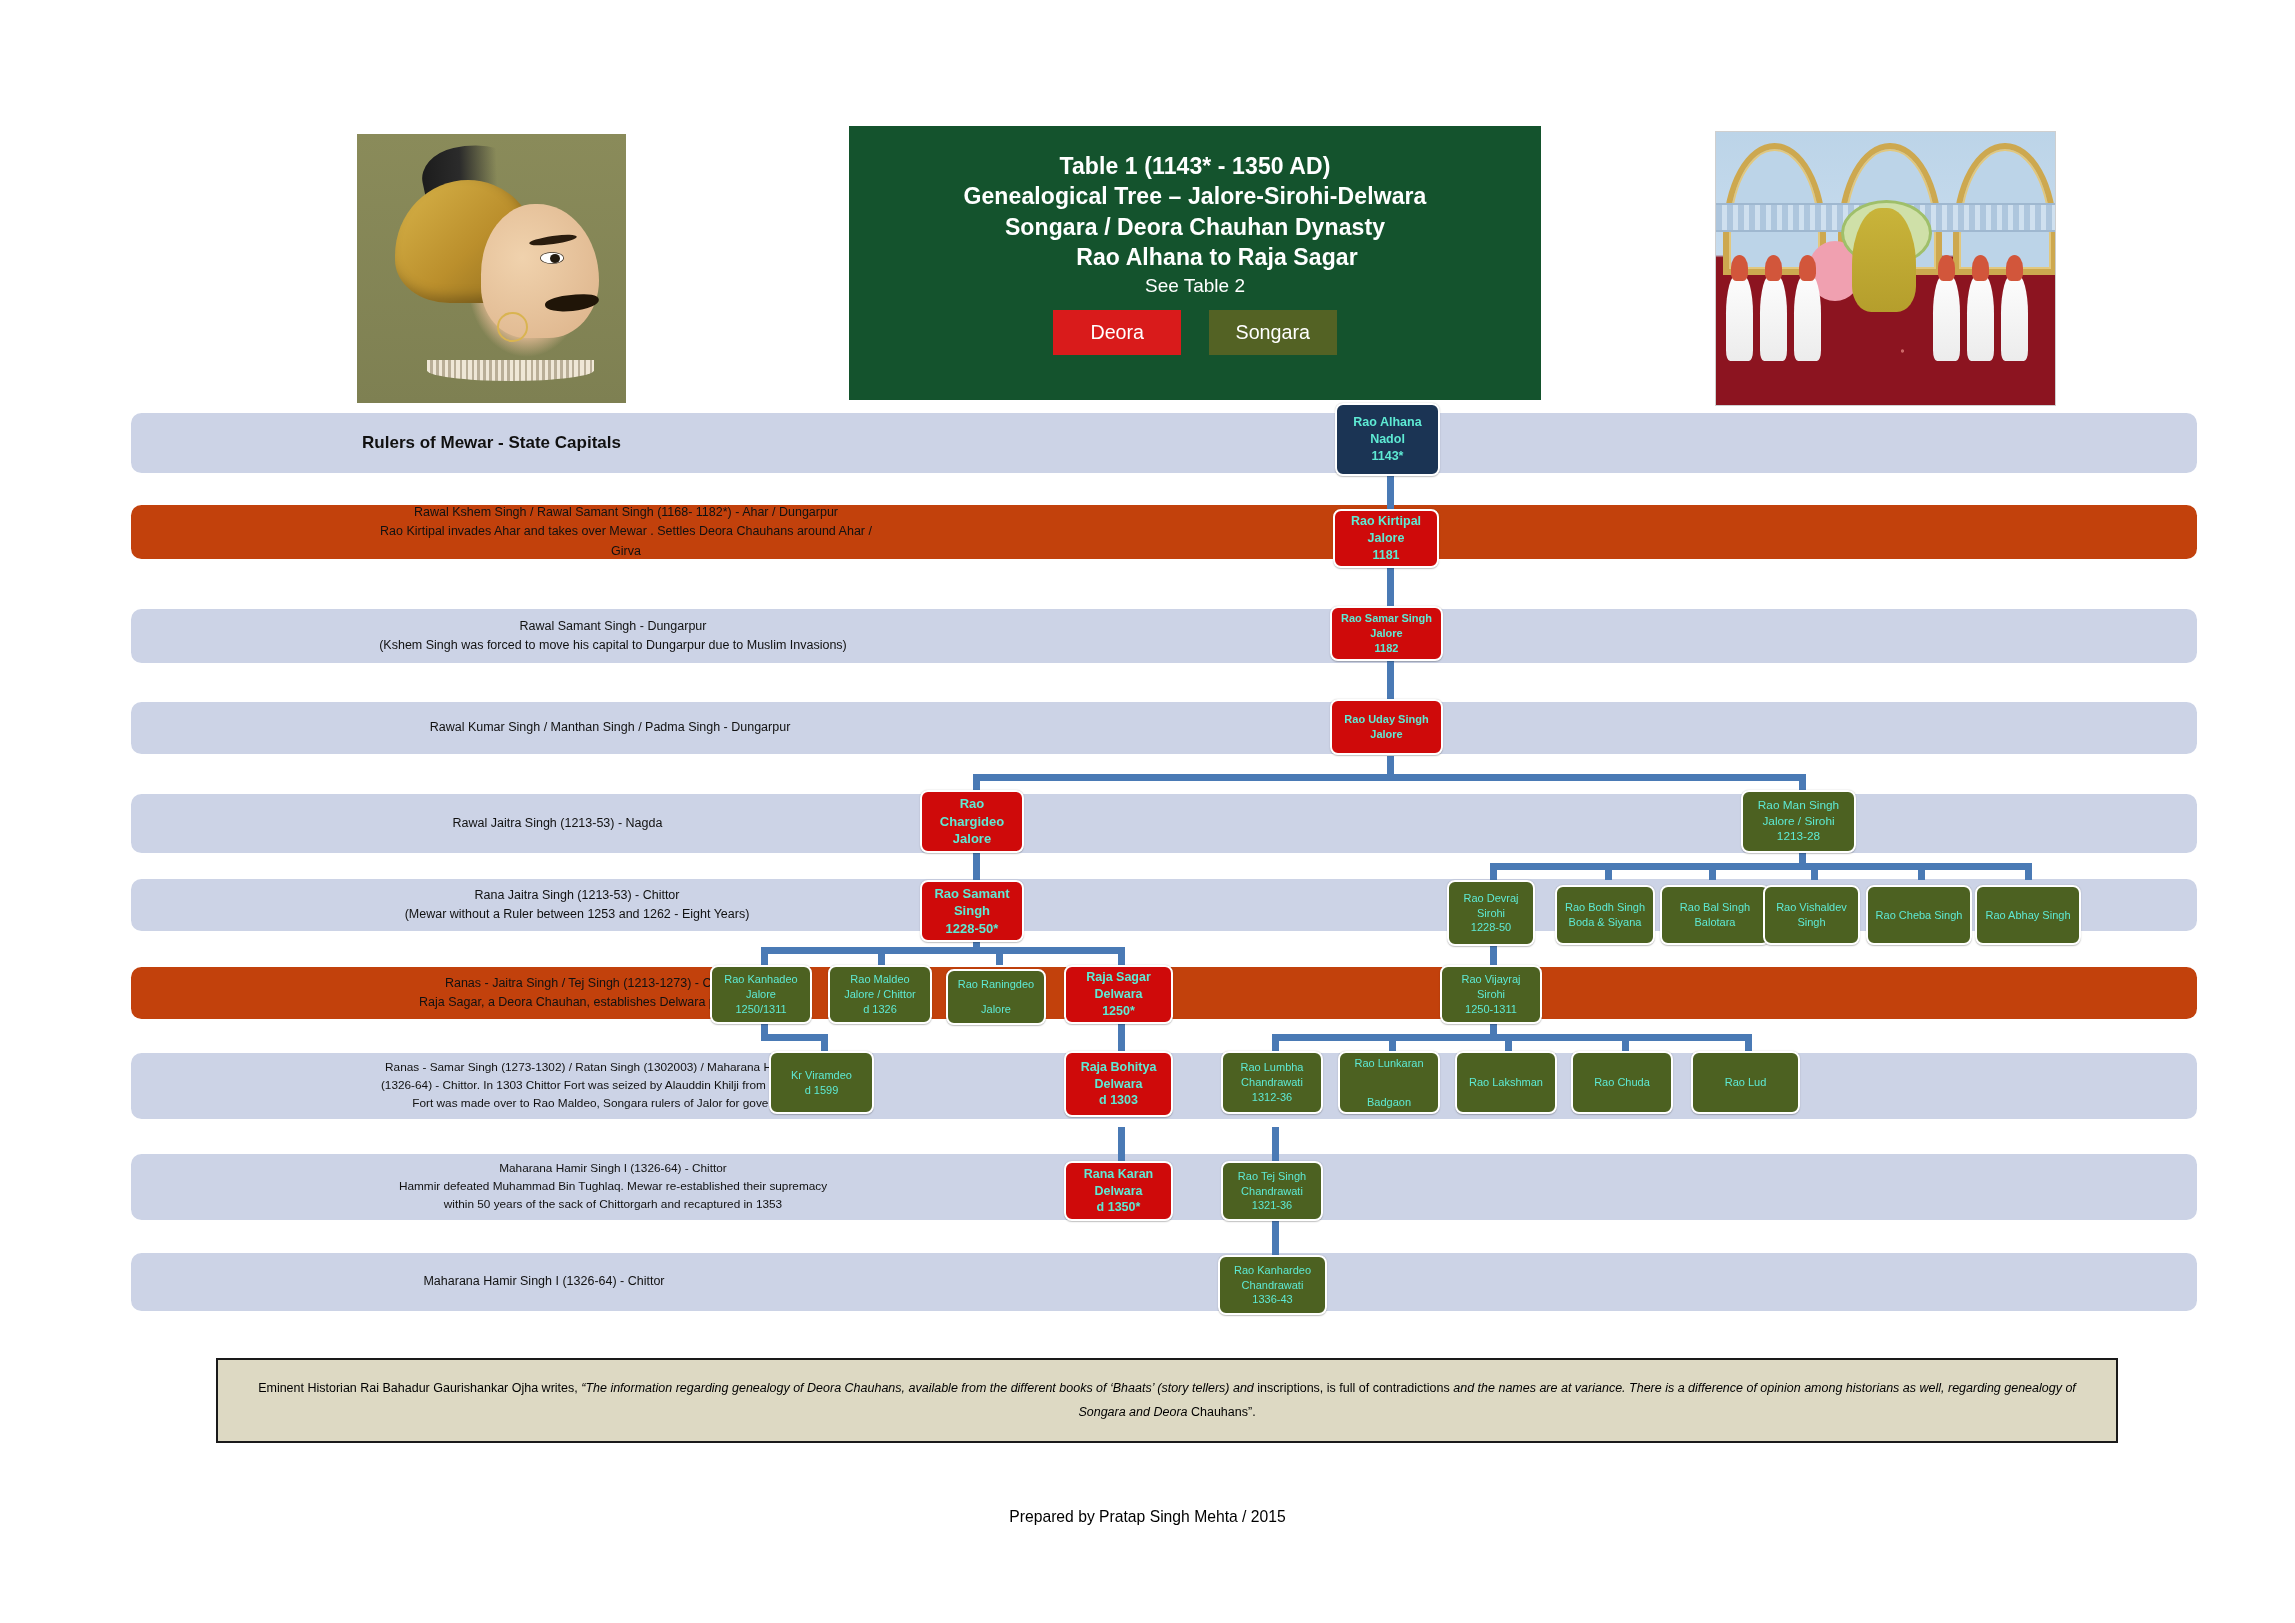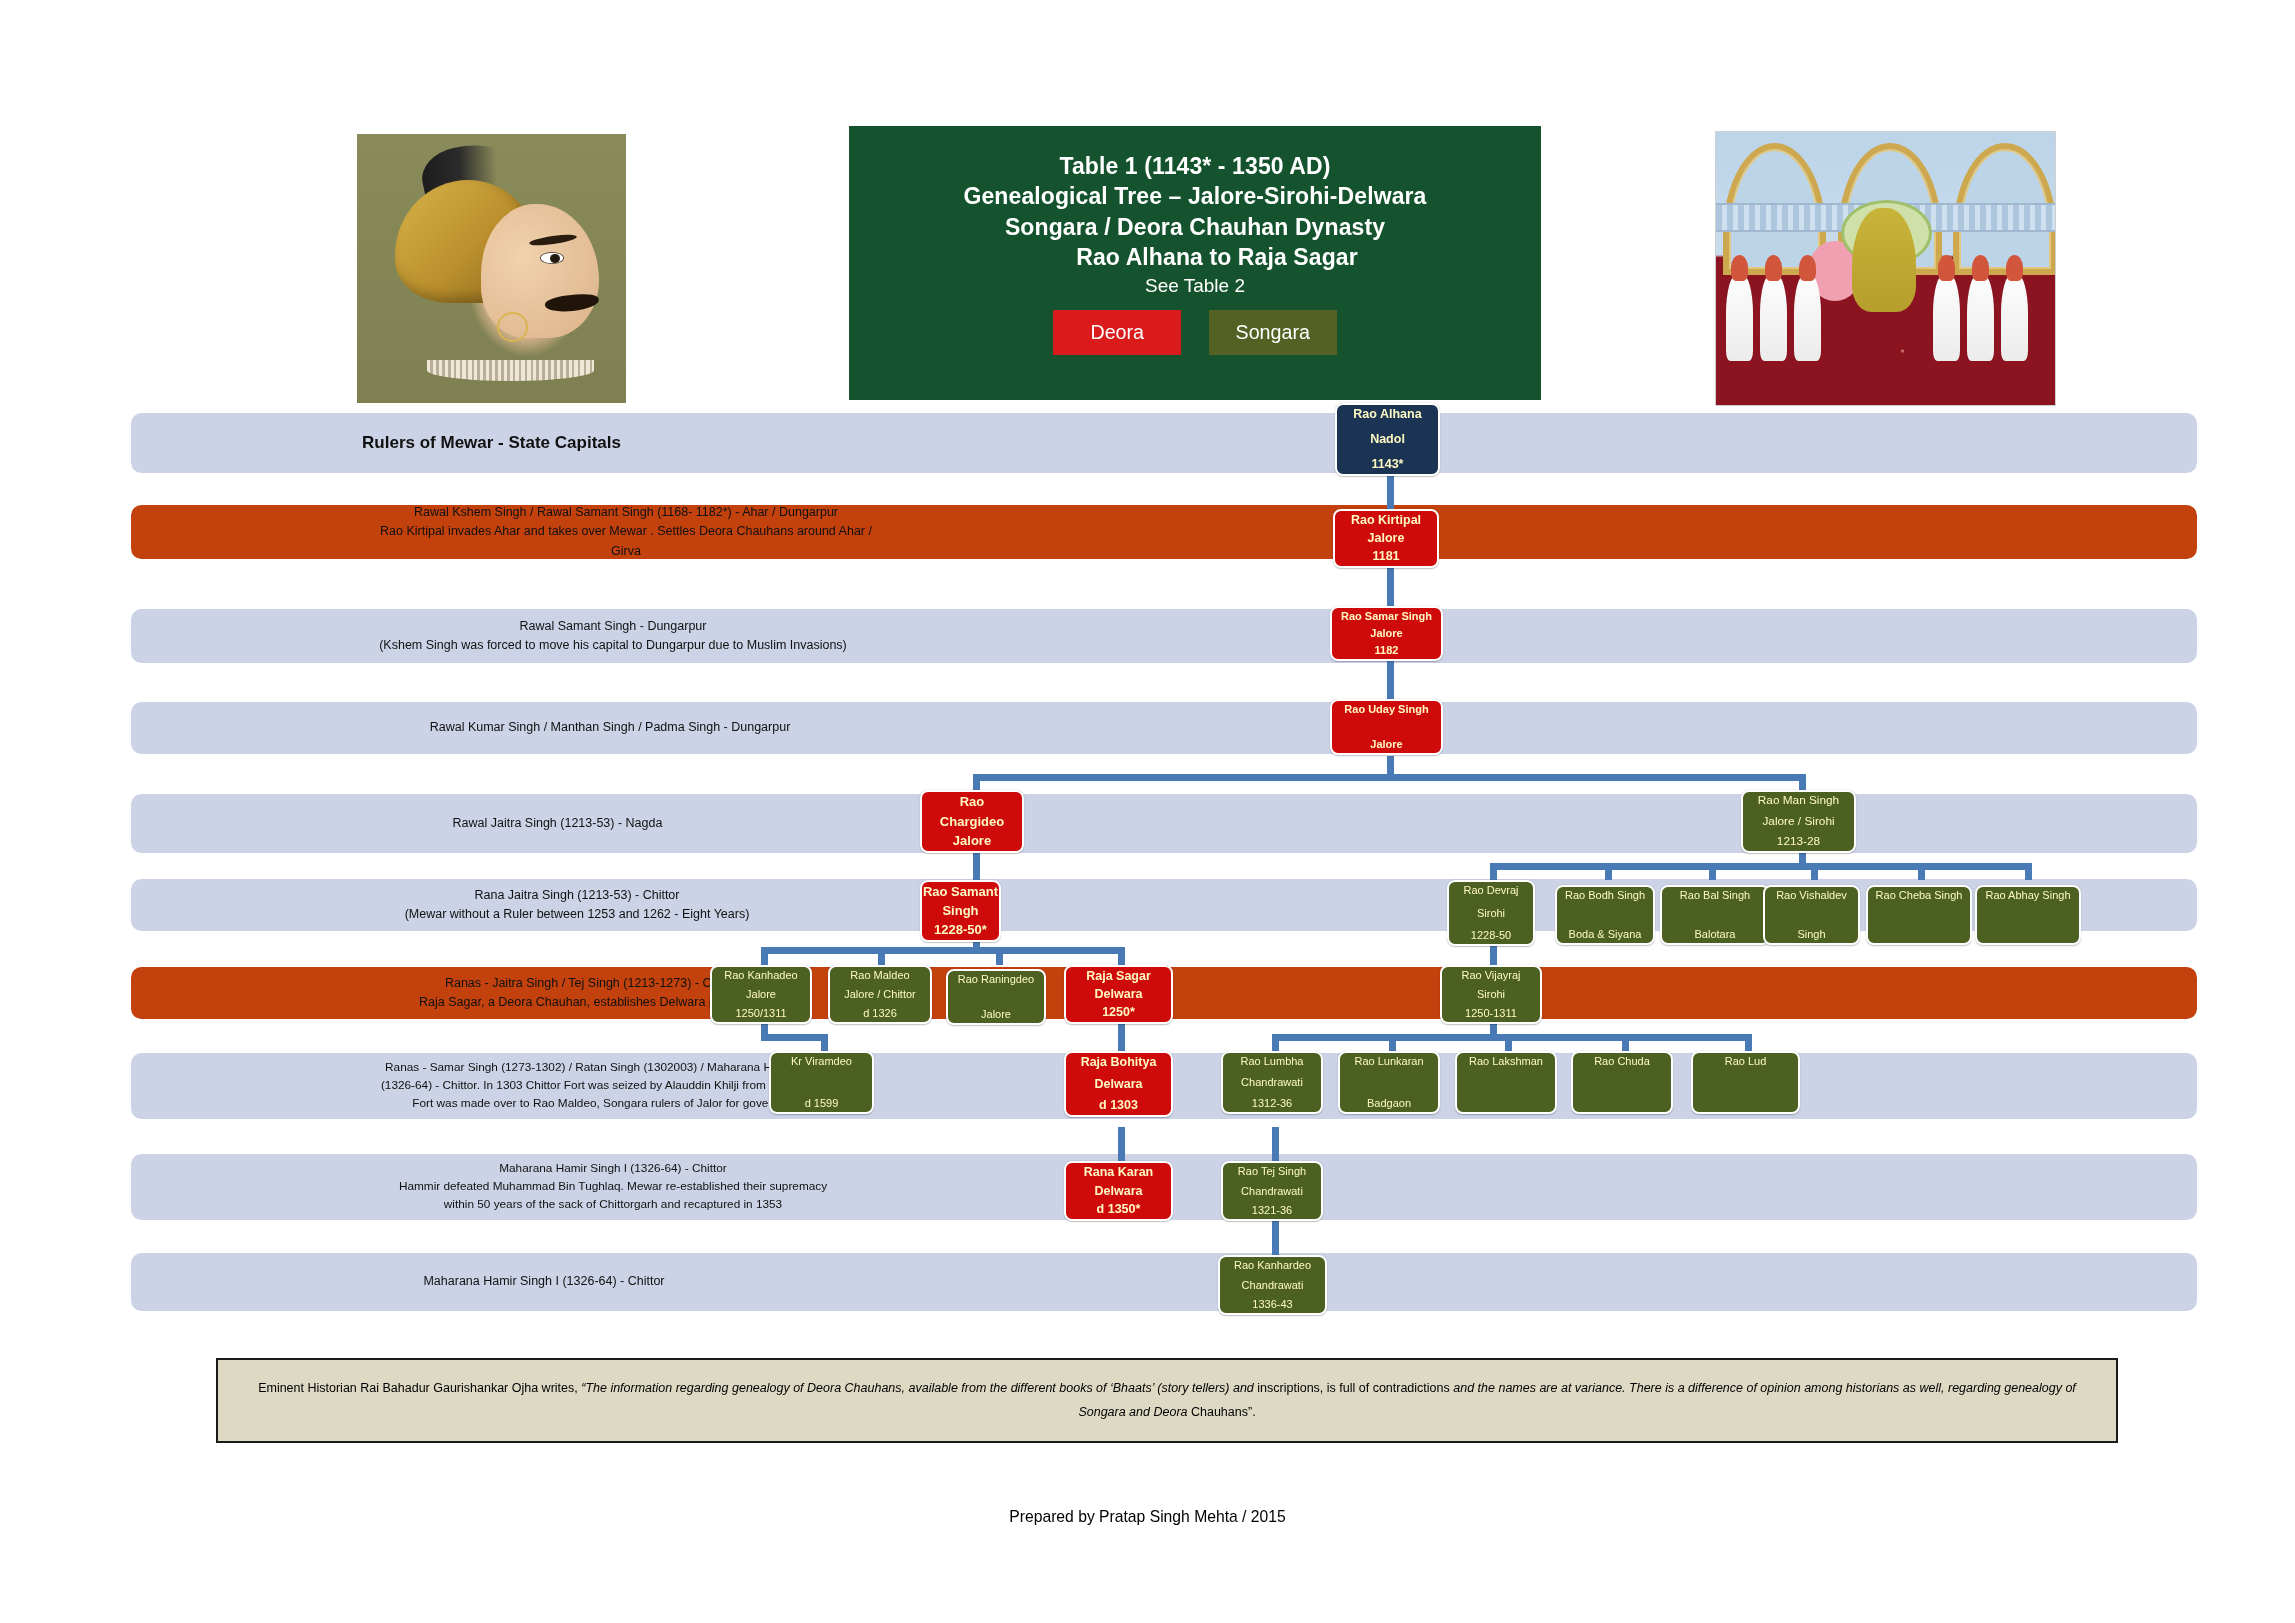--- a/index.html
+++ b/index.html
@@ -153,22 +153,22 @@
   .band .hdr{font-size:17px;font-weight:bold;}
   .band .inner{width:100%;}
 
   
   .ln{background:#4a7ab5;}
   .v{width:6.6px;}
   .h{height:6.6px;}
 
   
   .node{
-    border-radius:7.9px;color:#fef9c3;text-align:center;
-    display:flex;flex-direction:column;align-items:center;justify-content:space-between;
+    border-radius:7.9px;color:#5eead4;text-align:center;
+    display:flex;flex-direction:column;align-items:center;justify-content:center;
     line-height:1.34;font-weight:bold;
     border:2px solid #ffffff;
     box-shadow:0 0.7px 1.3px rgba(0,0,0,.25);
     padding:1.3px 2.6px;
   }
   .node.navy{background:#1b3454;}
   .node.red{background:#cf0a0a;}
   .node.green{background:#4c6121;font-weight:normal;}
   .node span{display:block;white-space:nowrap;}
 
@@ -375,21 +375,21 @@
   <span>Chargideo</span>
   <span>Jalore</span>
 </div>
 
 <div class="abs node green" style="left:1741px;top:790px;width:115px;height:63px;font-size:11.8px;">
   <span>Rao Man Singh</span>
   <span>Jalore / Sirohi</span>
   <span>1213-28</span>
 </div>
 
-<div class="abs node red" style="left:920px;top:880px;width:81px;height:62px;font-size:13px;">
+<div class="abs node red" style="left:920px;top:880px;width:104px;height:62px;font-size:13px;">
   <span>Rao Samant</span>
   <span>Singh</span>
   <span>1228-50*</span>
 </div>
 
 <div class="abs node green" style="left:1447px;top:880px;width:88px;height:66px;font-size:11px;">
   <span>Rao Devraj</span>
   <span>Sirohi</span>
   <span>1228-50</span>
 </div>

